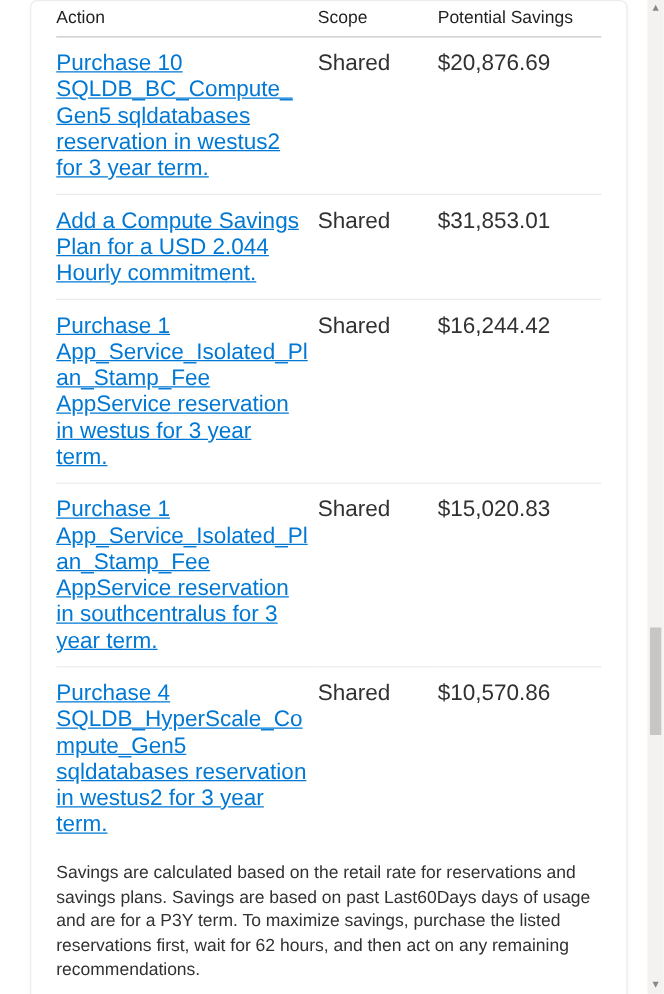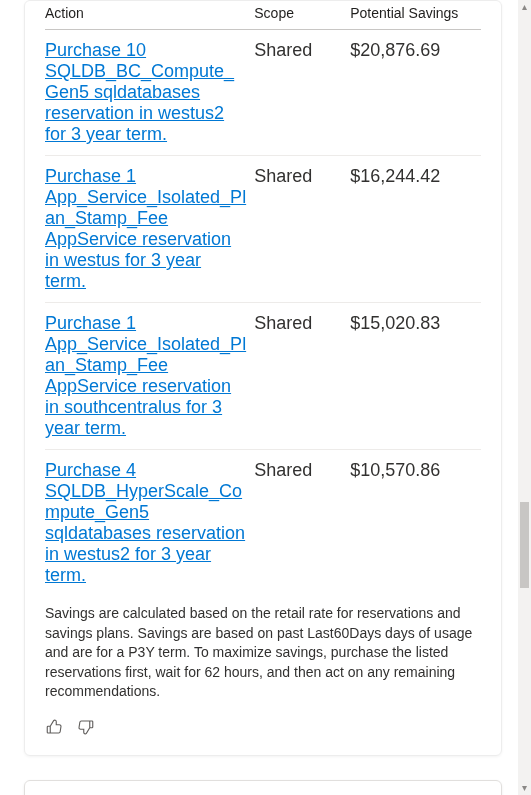--- a/index.html
+++ b/index.html
@@ -141,20 +141,25 @@
           <th>Action</th>
           <th>Scope</th>
           <th>Potential Savings</th>
         </tr>
       </thead>
       <tbody>
         <tr>
           <td><a href="#">Purchase 10 SQLDB_BC_Compute_Gen5 sqldatabases reservation in westus2 for 3 year term.</a></td>
           <td>Shared</td>
           <td>$20,876.69</td>
+        </tr>
+        <tr>
+          <td><a href="#">Add a Compute Savings Plan for a USD 2.044 Hourly commitment.</a></td>
+          <td>Shared</td>
+          <td>$31,853.01</td>
         </tr>
         <tr>
           <td><a href="#">Purchase 1 App_Service_Isolated_Plan_Stamp_Fee AppService reservation in westus for 3 year term.</a></td>
           <td>Shared</td>
           <td>$16,244.42</td>
         </tr>
         <tr>
           <td><a href="#">Purchase 1 App_Service_Isolated_Plan_Stamp_Fee AppService reservation in southcentralus for 3 year term.</a></td>
           <td>Shared</td>
           <td>$15,020.83</td>

